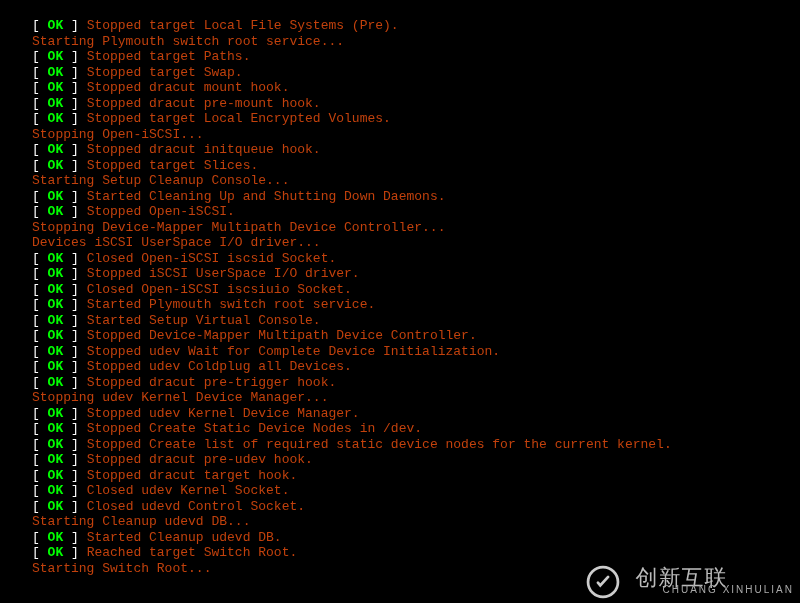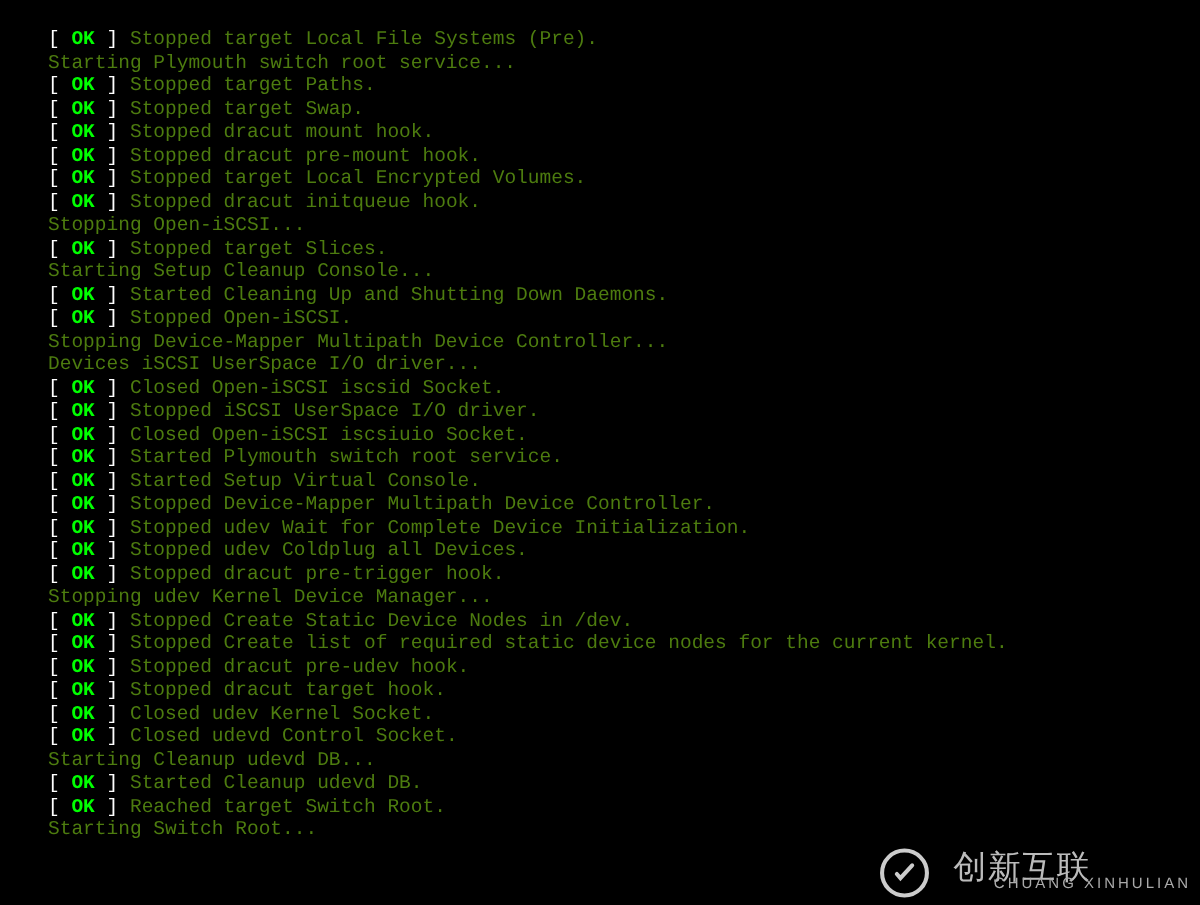--- a/index.html
+++ b/index.html
@@ -16,21 +16,21 @@
   }
   .console {
     padding: 18px 0 0 32px;
     white-space: nowrap;
   }
   .line {
     display: block;
   }
   .br { color: #fff; }
   .ok { color: #00ff00; font-weight: bold; }
-  .msg { color: #4d7c0f; }
+  .msg { color: #c2410c; }
   .indent { display:inline-block; }
   .watermark {
     position: absolute;
     right: 6px;
     bottom: 4px;
     font-size: 22px;
     color: #bbb;
     font-family: Arial, sans-serif;
     letter-spacing: 1px;
     display: flex;
@@ -51,38 +51,39 @@
 <body>
 
 <div class="console" id="console">
     <span class="line"><span class="br">[  </span><span class="ok">OK</span><span class="br">  ] </span><span class="msg">Stopped target Local File Systems (Pre).</span></span>
     <span class="line"><span class="indent">         </span><span class="msg">Starting Plymouth switch root service...</span></span>
     <span class="line"><span class="br">[  </span><span class="ok">OK</span><span class="br">  ] </span><span class="msg">Stopped target Paths.</span></span>
     <span class="line"><span class="br">[  </span><span class="ok">OK</span><span class="br">  ] </span><span class="msg">Stopped target Swap.</span></span>
     <span class="line"><span class="br">[  </span><span class="ok">OK</span><span class="br">  ] </span><span class="msg">Stopped dracut mount hook.</span></span>
     <span class="line"><span class="br">[  </span><span class="ok">OK</span><span class="br">  ] </span><span class="msg">Stopped dracut pre-mount hook.</span></span>
     <span class="line"><span class="br">[  </span><span class="ok">OK</span><span class="br">  ] </span><span class="msg">Stopped target Local Encrypted Volumes.</span></span>
+    <span class="line"><span class="indent">         </span><span class="msg">Stopping Open-iSCSI...</span></span>
     <span class="line"><span class="br">[  </span><span class="ok">OK</span><span class="br">  ] </span><span class="msg">Stopped dracut initqueue hook.</span></span>
-    <span class="line"><span class="indent">         </span><span class="msg">Stopping Open-iSCSI...</span></span>
     <span class="line"><span class="br">[  </span><span class="ok">OK</span><span class="br">  ] </span><span class="msg">Stopped target Slices.</span></span>
     <span class="line"><span class="indent">         </span><span class="msg">Starting Setup Cleanup Console...</span></span>
     <span class="line"><span class="br">[  </span><span class="ok">OK</span><span class="br">  ] </span><span class="msg">Started Cleaning Up and Shutting Down Daemons.</span></span>
     <span class="line"><span class="br">[  </span><span class="ok">OK</span><span class="br">  ] </span><span class="msg">Stopped Open-iSCSI.</span></span>
     <span class="line"><span class="indent">         </span><span class="msg">Stopping Device-Mapper Multipath Device Controller...</span></span>
     <span class="line"><span class="indent">         </span><span class="msg">Devices iSCSI UserSpace I/O driver...</span></span>
     <span class="line"><span class="br">[  </span><span class="ok">OK</span><span class="br">  ] </span><span class="msg">Closed Open-iSCSI iscsid Socket.</span></span>
     <span class="line"><span class="br">[  </span><span class="ok">OK</span><span class="br">  ] </span><span class="msg">Stopped iSCSI UserSpace I/O driver.</span></span>
     <span class="line"><span class="br">[  </span><span class="ok">OK</span><span class="br">  ] </span><span class="msg">Closed Open-iSCSI iscsiuio Socket.</span></span>
     <span class="line"><span class="br">[  </span><span class="ok">OK</span><span class="br">  ] </span><span class="msg">Started Plymouth switch root service.</span></span>
     <span class="line"><span class="br">[  </span><span class="ok">OK</span><span class="br">  ] </span><span class="msg">Started Setup Virtual Console.</span></span>
     <span class="line"><span class="br">[  </span><span class="ok">OK</span><span class="br">  ] </span><span class="msg">Stopped Device-Mapper Multipath Device Controller.</span></span>
     <span class="line"><span class="br">[  </span><span class="ok">OK</span><span class="br">  ] </span><span class="msg">Stopped udev Wait for Complete Device Initialization.</span></span>
     <span class="line"><span class="br">[  </span><span class="ok">OK</span><span class="br">  ] </span><span class="msg">Stopped udev Coldplug all Devices.</span></span>
     <span class="line"><span class="br">[  </span><span class="ok">OK</span><span class="br">  ] </span><span class="msg">Stopped dracut pre-trigger hook.</span></span>
     <span class="line"><span class="indent">         </span><span class="msg">Stopping udev Kernel Device Manager...</span></span>
+    <span class="line"><span class="br">[  </span><span class="ok">OK</span><span class="br">  ] </span><span class="msg">Stopped udev Kernel Device Manager.</span></span>
     <span class="line"><span class="br">[  </span><span class="ok">OK</span><span class="br">  ] </span><span class="msg">Stopped Create Static Device Nodes in /dev.</span></span>
     <span class="line"><span class="br">[  </span><span class="ok">OK</span><span class="br">  ] </span><span class="msg">Stopped Create list of required static device nodes for the current kernel.</span></span>
     <span class="line"><span class="br">[  </span><span class="ok">OK</span><span class="br">  ] </span><span class="msg">Stopped dracut pre-udev hook.</span></span>
     <span class="line"><span class="br">[  </span><span class="ok">OK</span><span class="br">  ] </span><span class="msg">Stopped dracut target hook.</span></span>
     <span class="line"><span class="br">[  </span><span class="ok">OK</span><span class="br">  ] </span><span class="msg">Closed udev Kernel Socket.</span></span>
     <span class="line"><span class="br">[  </span><span class="ok">OK</span><span class="br">  ] </span><span class="msg">Closed udevd Control Socket.</span></span>
     <span class="line"><span class="indent">         </span><span class="msg">Starting Cleanup udevd DB...</span></span>
     <span class="line"><span class="br">[  </span><span class="ok">OK</span><span class="br">  ] </span><span class="msg">Started Cleanup udevd DB.</span></span>
     <span class="line"><span class="br">[  </span><span class="ok">OK</span><span class="br">  ] </span><span class="msg">Reached target Switch Root.</span></span>
     <span class="line"><span class="indent">         </span><span class="msg">Starting Switch Root...</span></span>

